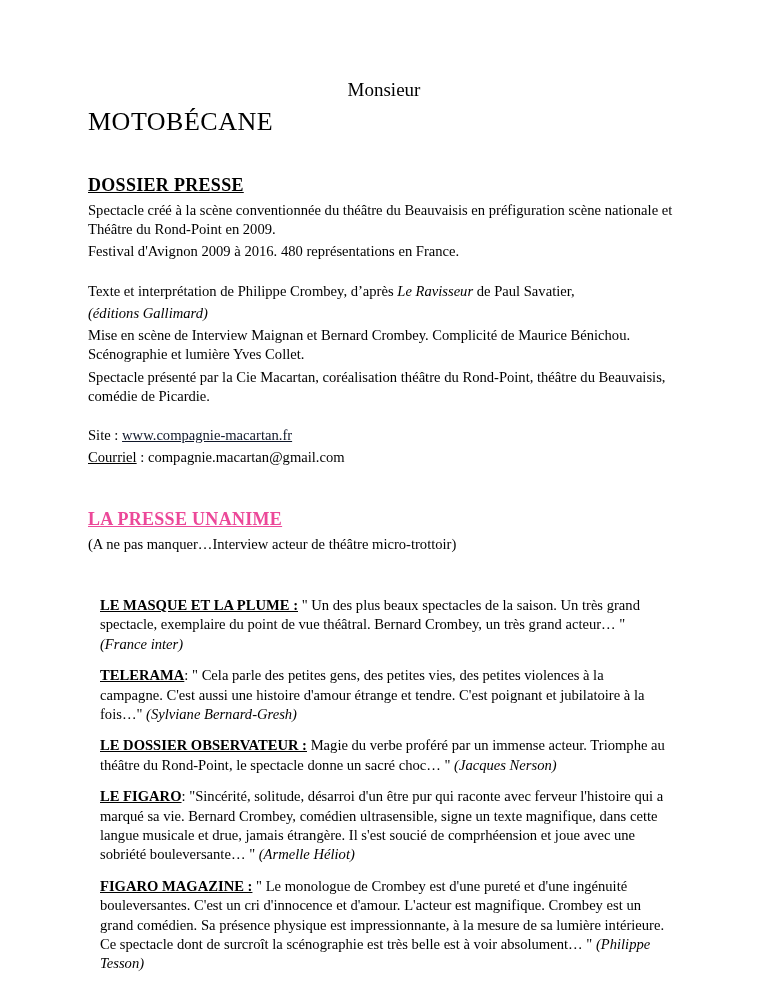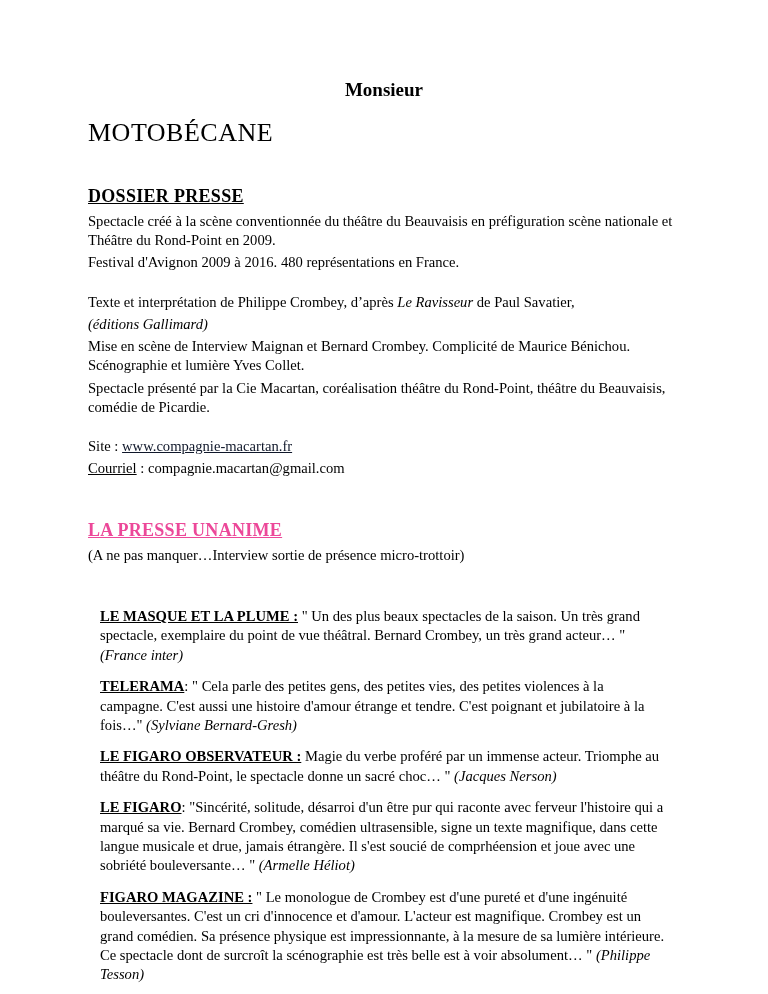--- a/index.html
+++ b/index.html
@@ -18,22 +18,22 @@
     width: 768px;
     height: 994px;
     box-sizing: border-box;
     padding: 78px 88px 20px 88px;
     position: relative;
   }
   .title-small {
     text-align: center;
     font-size: 19px;
     line-height: 1.25;
-    margin: 0 0 15px 0;
-    font-weight: bold;
+    margin: 0 0 4px 0;
+    font-weight: normal;
   }
   .title-big {
     font-size: 26px;
     line-height: 1.2;
     margin: 0 0 38px 0;
     font-weight: normal;
     letter-spacing: 0.5px;
   }
   .section-head {
     font-size: 18px;
@@ -114,39 +114,39 @@
   <p class="body">
     <span>Site : </span><a class="link" href="#">www.compagnie-macartan.fr</a>
   </p>
   <p class="body">
     <span class="ul">Courriel</span><span> : compagnie.macartan@gmail.com</span>
   </p>
 
   <div class="gap-xl"></div>
 
   <div class="section-head red">LA  PRESSE  UNANIME</div>
-  <p class="press-sub">(A ne pas manquer…Interview sortie de présence micro-trottoir)</p>
+  <p class="press-sub">(A ne pas manquer…Interview acteur de théâtre micro-trottoir)</p>
 
   <div class="gap-lg"></div>
 
   <div class="quote-block">
     <p>
       <span class="quote-head">LE MASQUE ET LA PLUME :</span><span> " Un des plus beaux spectacles de la saison. Un très grand spectacle, exemplaire du point de vue théâtral. Bernard Crombey, un très grand acteur… " </span><span class="it">(France inter)</span>
     </p>
   </div>
 
   <div class="quote-block">
     <p>
       <span class="quote-head">TELERAMA</span><span>:   " Cela parle des petites gens, des petites vies, des petites violences à la campagne. C'est aussi une histoire d'amour étrange et tendre. C'est poignant et jubilatoire à la fois…" </span><span class="it">(Sylviane Bernard-Gresh)</span>
     </p>
   </div>
 
   <div class="quote-block">
     <p>
-      <span class="quote-head">LE FIGARO OBSERVATEUR  :</span><span>   Magie du verbe proféré par un immense acteur. Triomphe au théâtre du Rond-Point, le spectacle donne un sacré choc… " </span><span class="it">(Jacques Nerson)</span>
+      <span class="quote-head">LE DOSSIER OBSERVATEUR  :</span><span>   Magie du verbe proféré par un immense acteur. Triomphe au théâtre du Rond-Point, le spectacle donne un sacré choc… " </span><span class="it">(Jacques Nerson)</span>
     </p>
   </div>
 
   <div class="quote-block">
     <p>
       <span class="quote-head">LE FIGARO</span><span>:   "Sincérité, solitude, désarroi d'un être pur qui raconte avec ferveur l'histoire qui a marqué sa vie. Bernard Crombey, comédien ultrasensible, signe un texte magnifique, dans cette langue musicale et drue, jamais étrangère. Il s'est soucié de comprhéension et joue avec une sobriété bouleversante… " </span><span class="it">(Armelle  Héliot)</span>
     </p>
   </div>
 
   <div class="quote-block">

